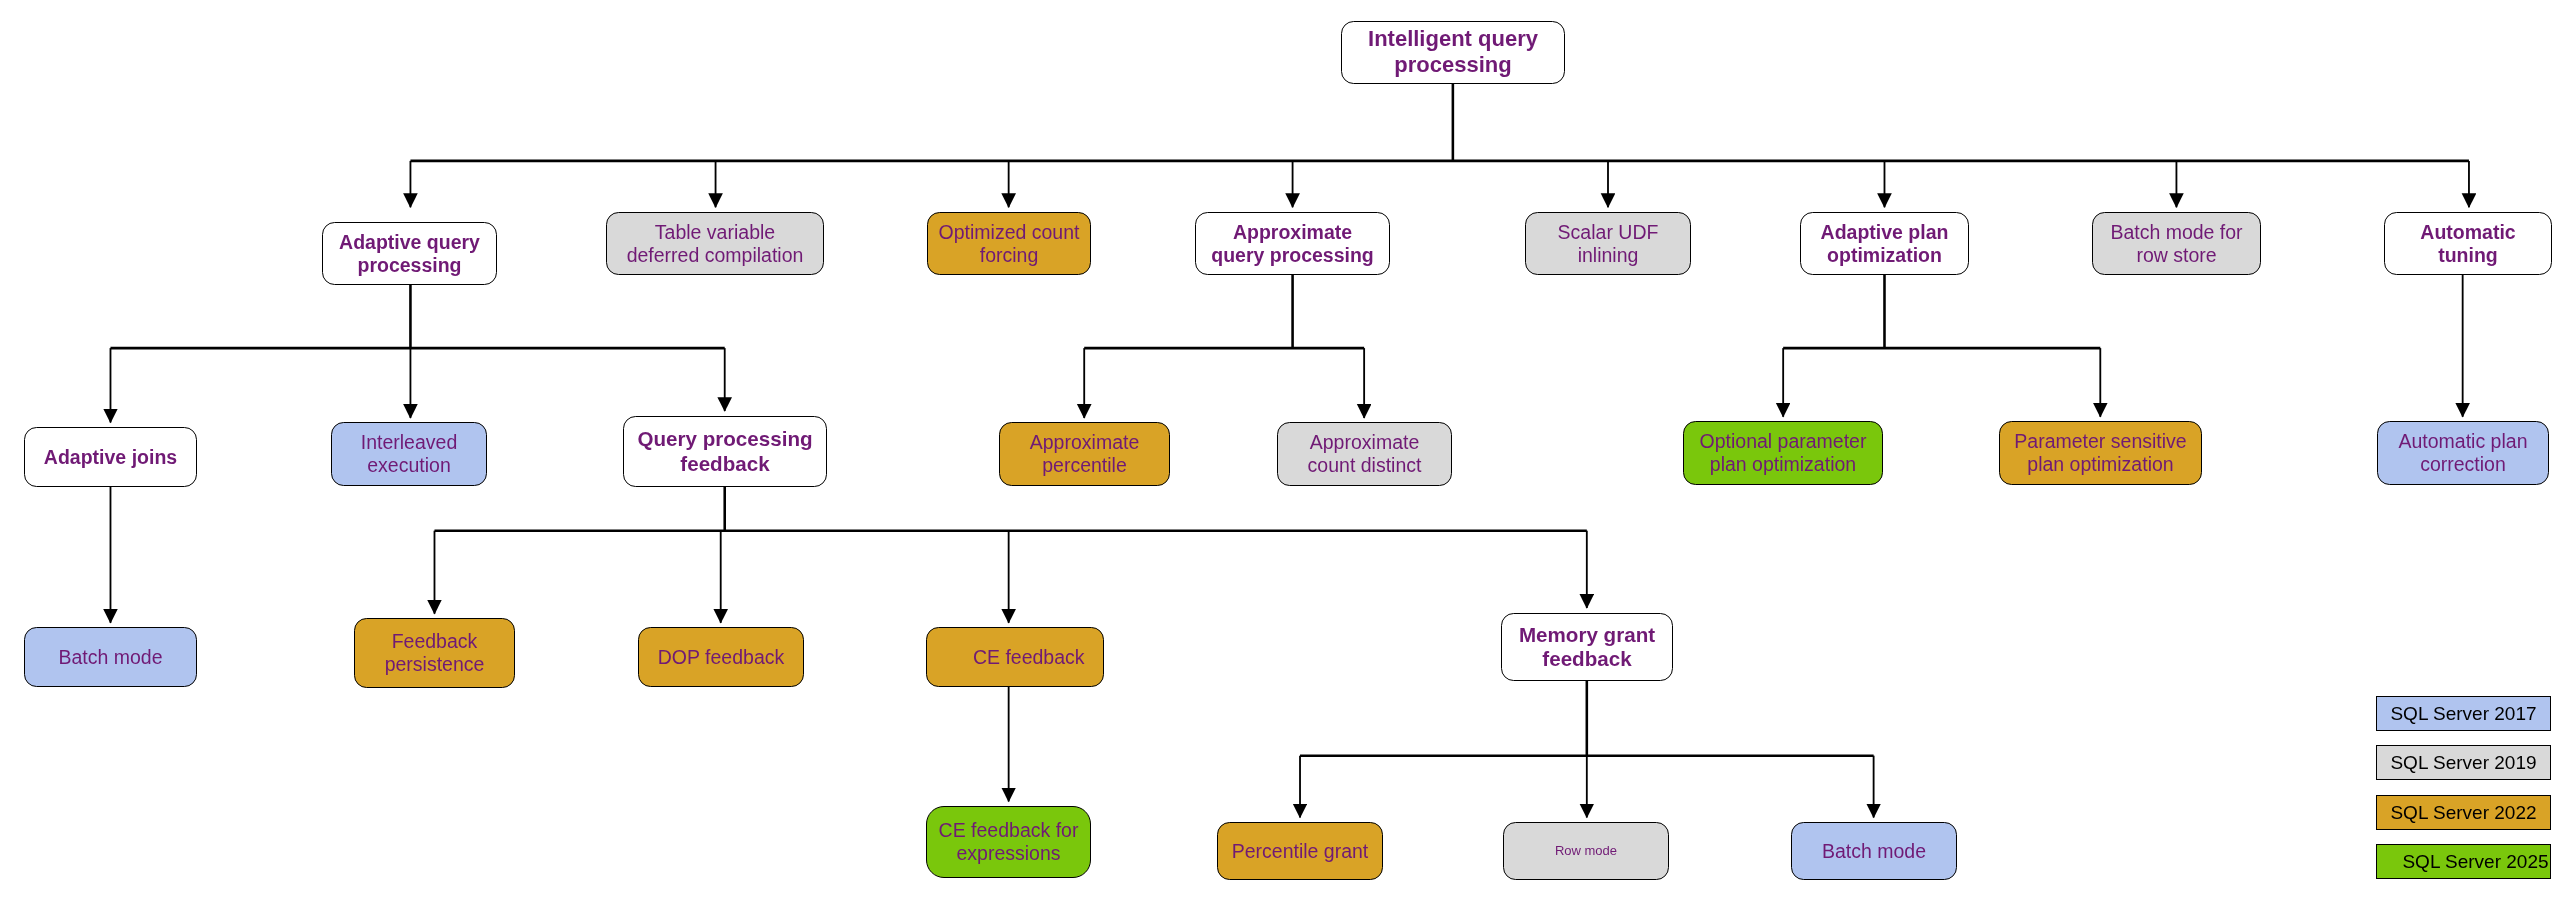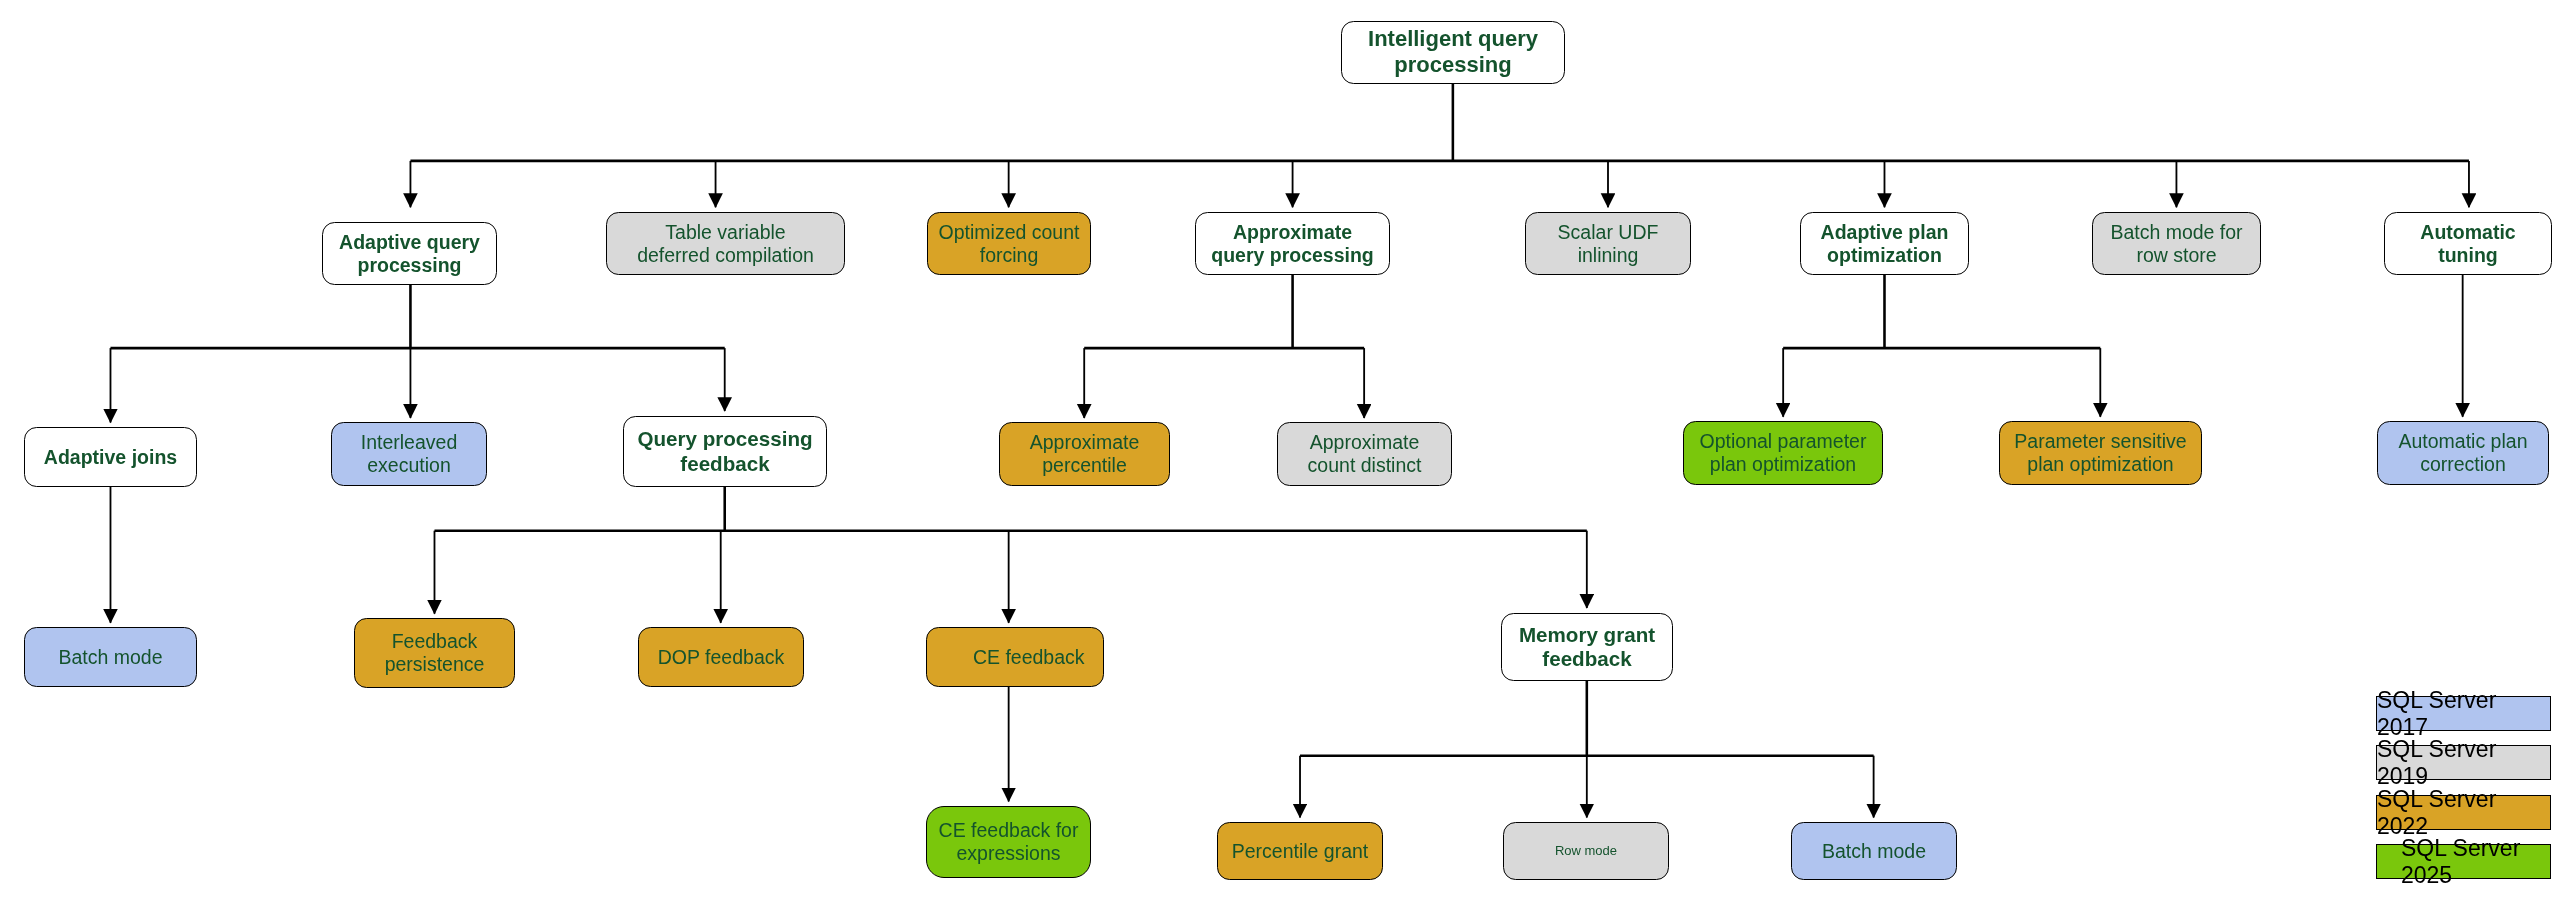--- a/index.html
+++ b/index.html
@@ -28,42 +28,42 @@
   }
   .node {
     position: absolute;
     box-sizing: border-box;
     border: 1.7px solid #000000;
     border-radius: 12.6px;
     display: flex;
     align-items: center;
     justify-content: center;
     text-align: center;
-    color: #14532d;
+    color: #701a75;
     line-height: 1.18;
     padding: 2.3px 4.6px;
     white-space: pre-line;
     font-family: "Liberation Sans", sans-serif;
   }
   .fill-white  { background: #ffffff; }
   .fill-gray   { background: #d9d9d9; }
   .fill-orange { background: #d9a326; }
   .fill-green  { background: #7ac70c; }
   .fill-blue   { background: #b0c4ef; }
   .weight-bold    { font-weight: bold; }
   .weight-regular { font-weight: normal; }
   .legend-box {
     position: absolute;
     box-sizing: border-box;
     border: 1.7px solid #000000;
     border-radius: 0;
     display: flex;
     align-items: center;
     justify-content: center;
-    font-size: 23px;
+    font-size: 19px;
     font-weight: normal;
     color: #000000;
     font-family: "Liberation Sans", sans-serif;
   }
 </style>
 </head>
 <body>
 
 <div id="diagram-root">
 
@@ -112,21 +112,21 @@
         <polyline points="2772,1320 2772,1428" fill="none" stroke="#000000" stroke-width="3.2" marker-end="url(#arrowhead)"></polyline>
         <polyline points="3273,1320 3273,1428" fill="none" stroke="#000000" stroke-width="3.2" marker-end="url(#arrowhead)"></polyline>
       </g>
   </svg>
 
   <div id="nodes-layer">
       <div class="node fill-white weight-bold" style="left: 1341px; top: 20.6px; width: 224px; height: 63px; font-size: 22px;">Intelligent query
 processing</div>
       <div class="node fill-white weight-bold" style="left: 322px; top: 212px; width: 175px; height: 63px; font-size: 19.5px; margin-top: 10px;">Adaptive query
 processing</div>
-      <div class="node fill-gray weight-regular" style="left: 606px; top: 212px; width: 239px; height: 63px; font-size: 19.5px;">Table variable
+      <div class="node fill-gray weight-regular" style="left: 606px; top: 212px; width: 218px; height: 63px; font-size: 19.5px;">Table variable
 deferred compilation</div>
       <div class="node fill-orange weight-regular" style="left: 927px; top: 212px; width: 164px; height: 63px; font-size: 19.5px;">Optimized count
 forcing</div>
       <div class="node fill-white weight-bold" style="left: 1195px; top: 212px; width: 195px; height: 63px; font-size: 19.5px;">Approximate
 query processing</div>
       <div class="node fill-gray weight-regular" style="left: 1525px; top: 212px; width: 166px; height: 63px; font-size: 19.5px;">Scalar UDF
 inlining</div>
       <div class="node fill-white weight-bold" style="left: 1800px; top: 212px; width: 169px; height: 63px; font-size: 19.5px;">Adaptive plan
 optimization</div>
       <div class="node fill-gray weight-regular" style="left: 2092px; top: 212px; width: 169px; height: 63px; font-size: 19.5px;">Batch mode for

